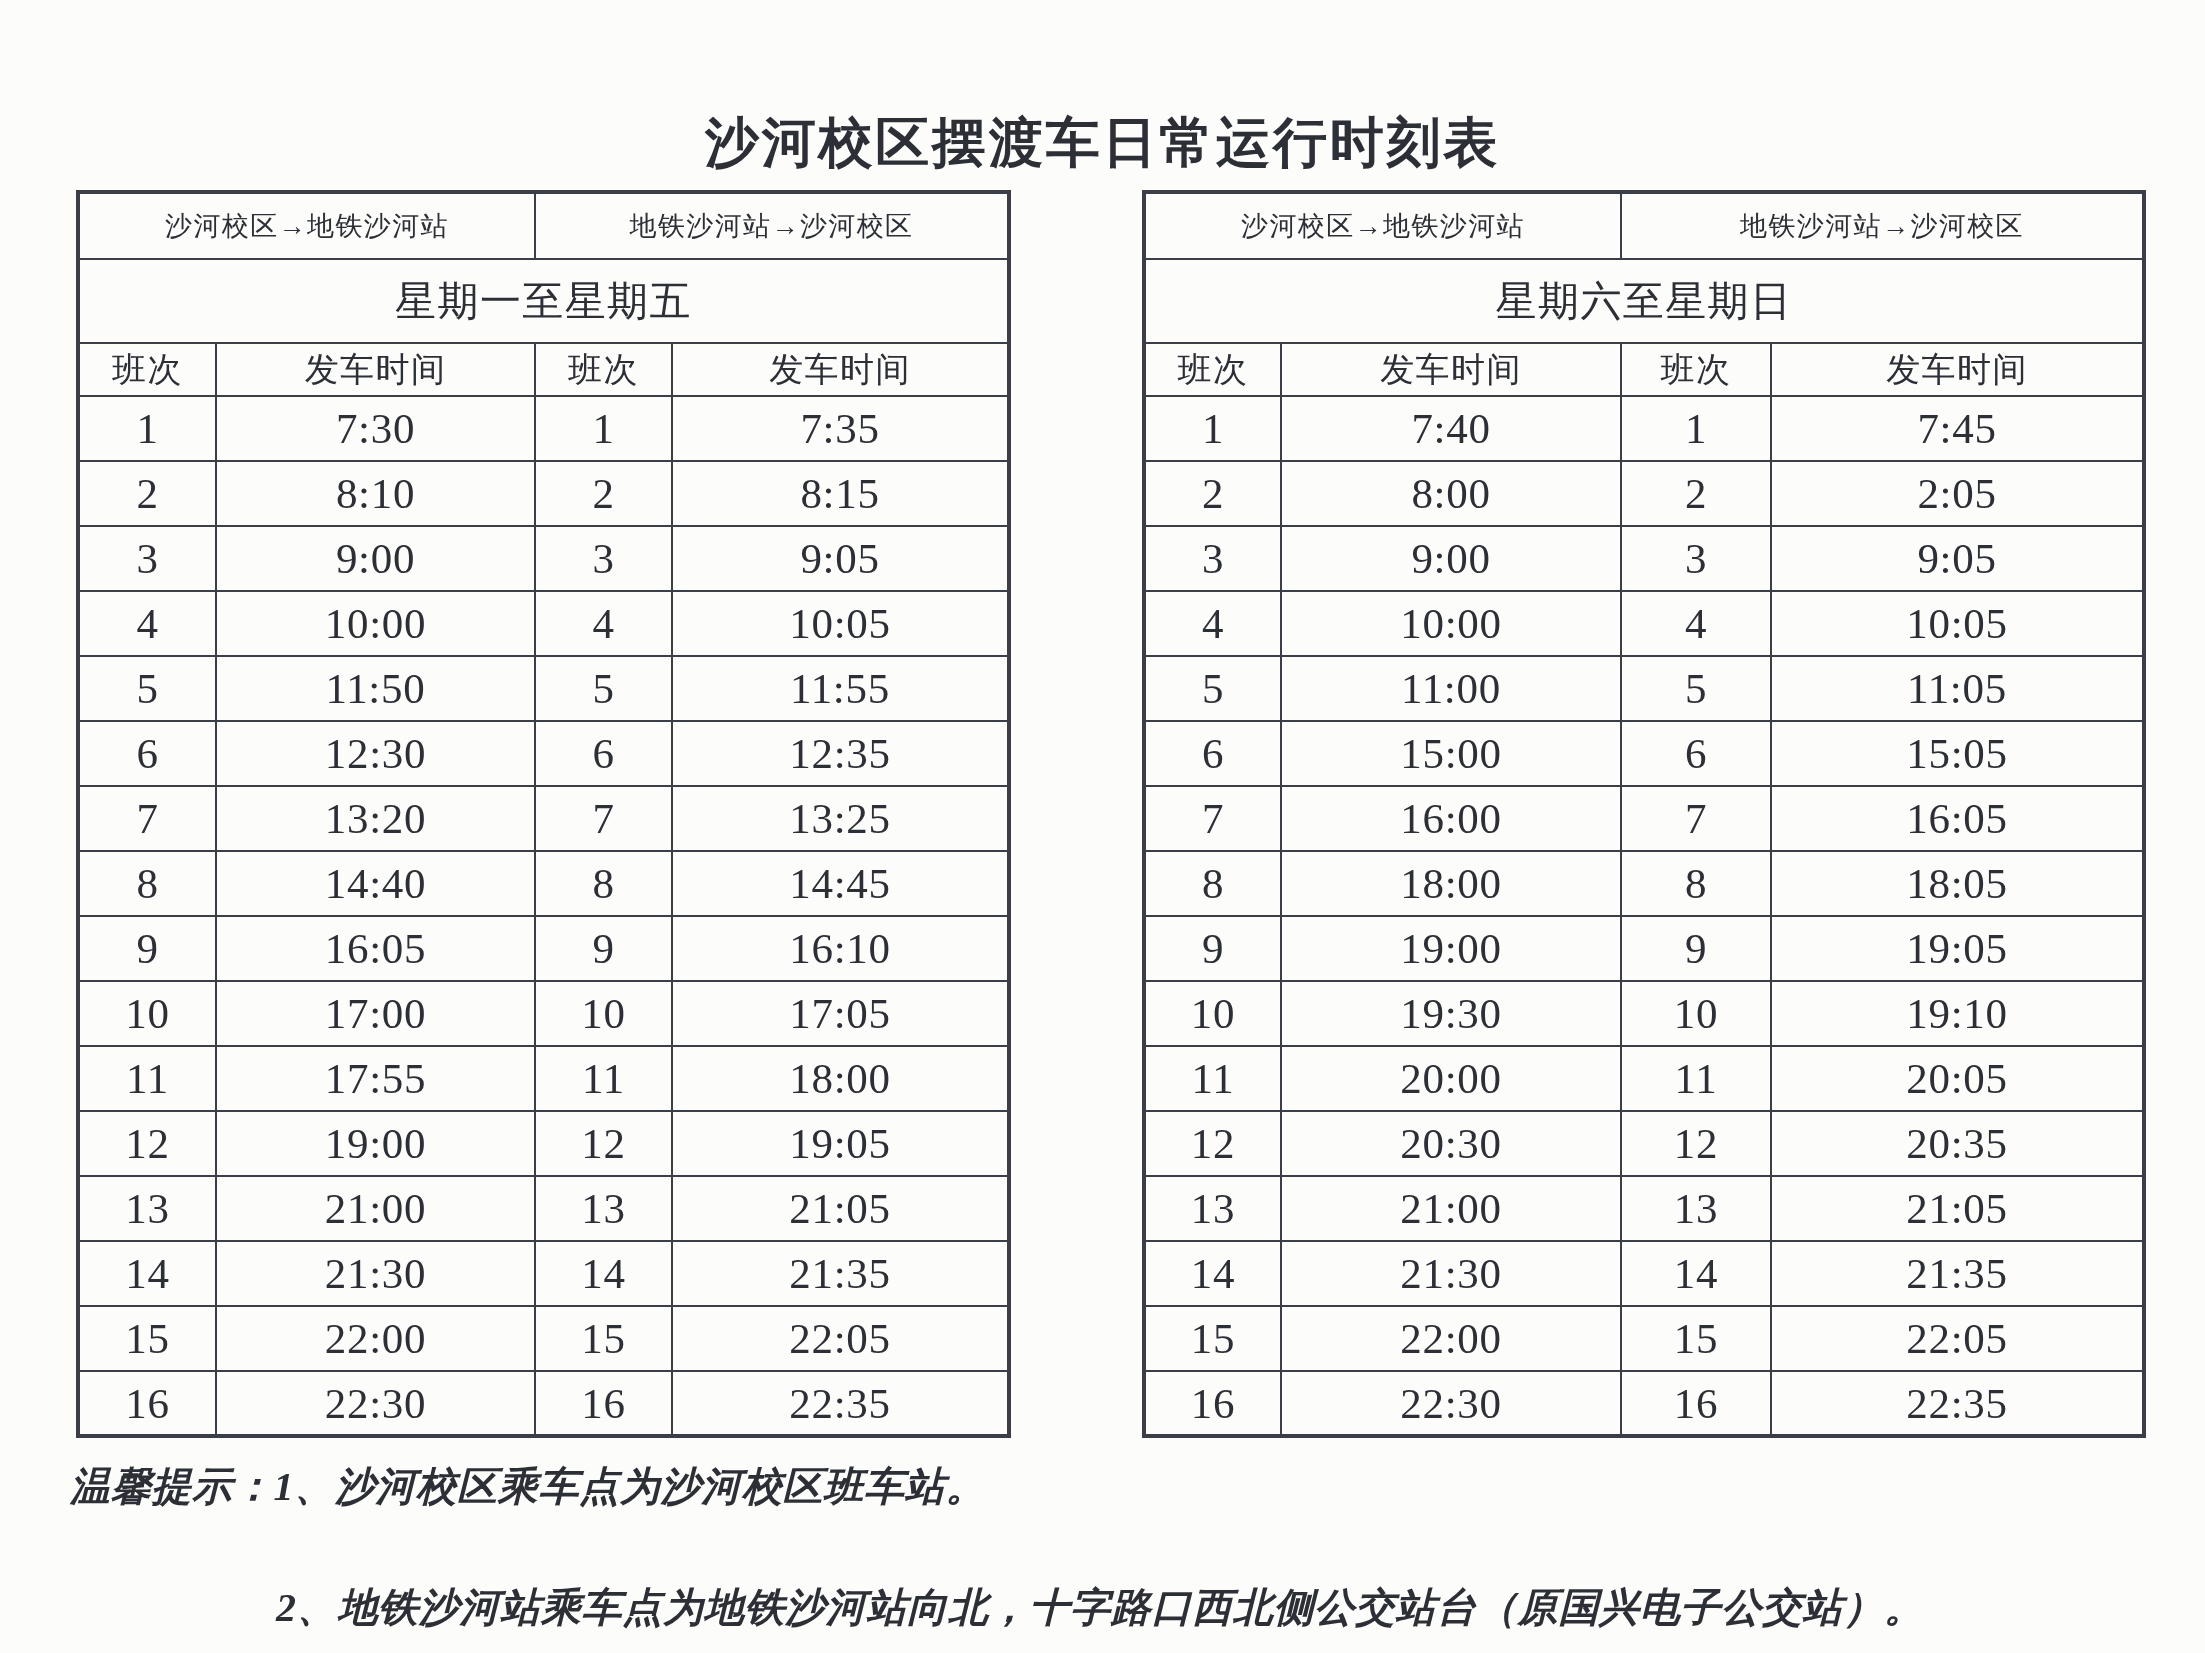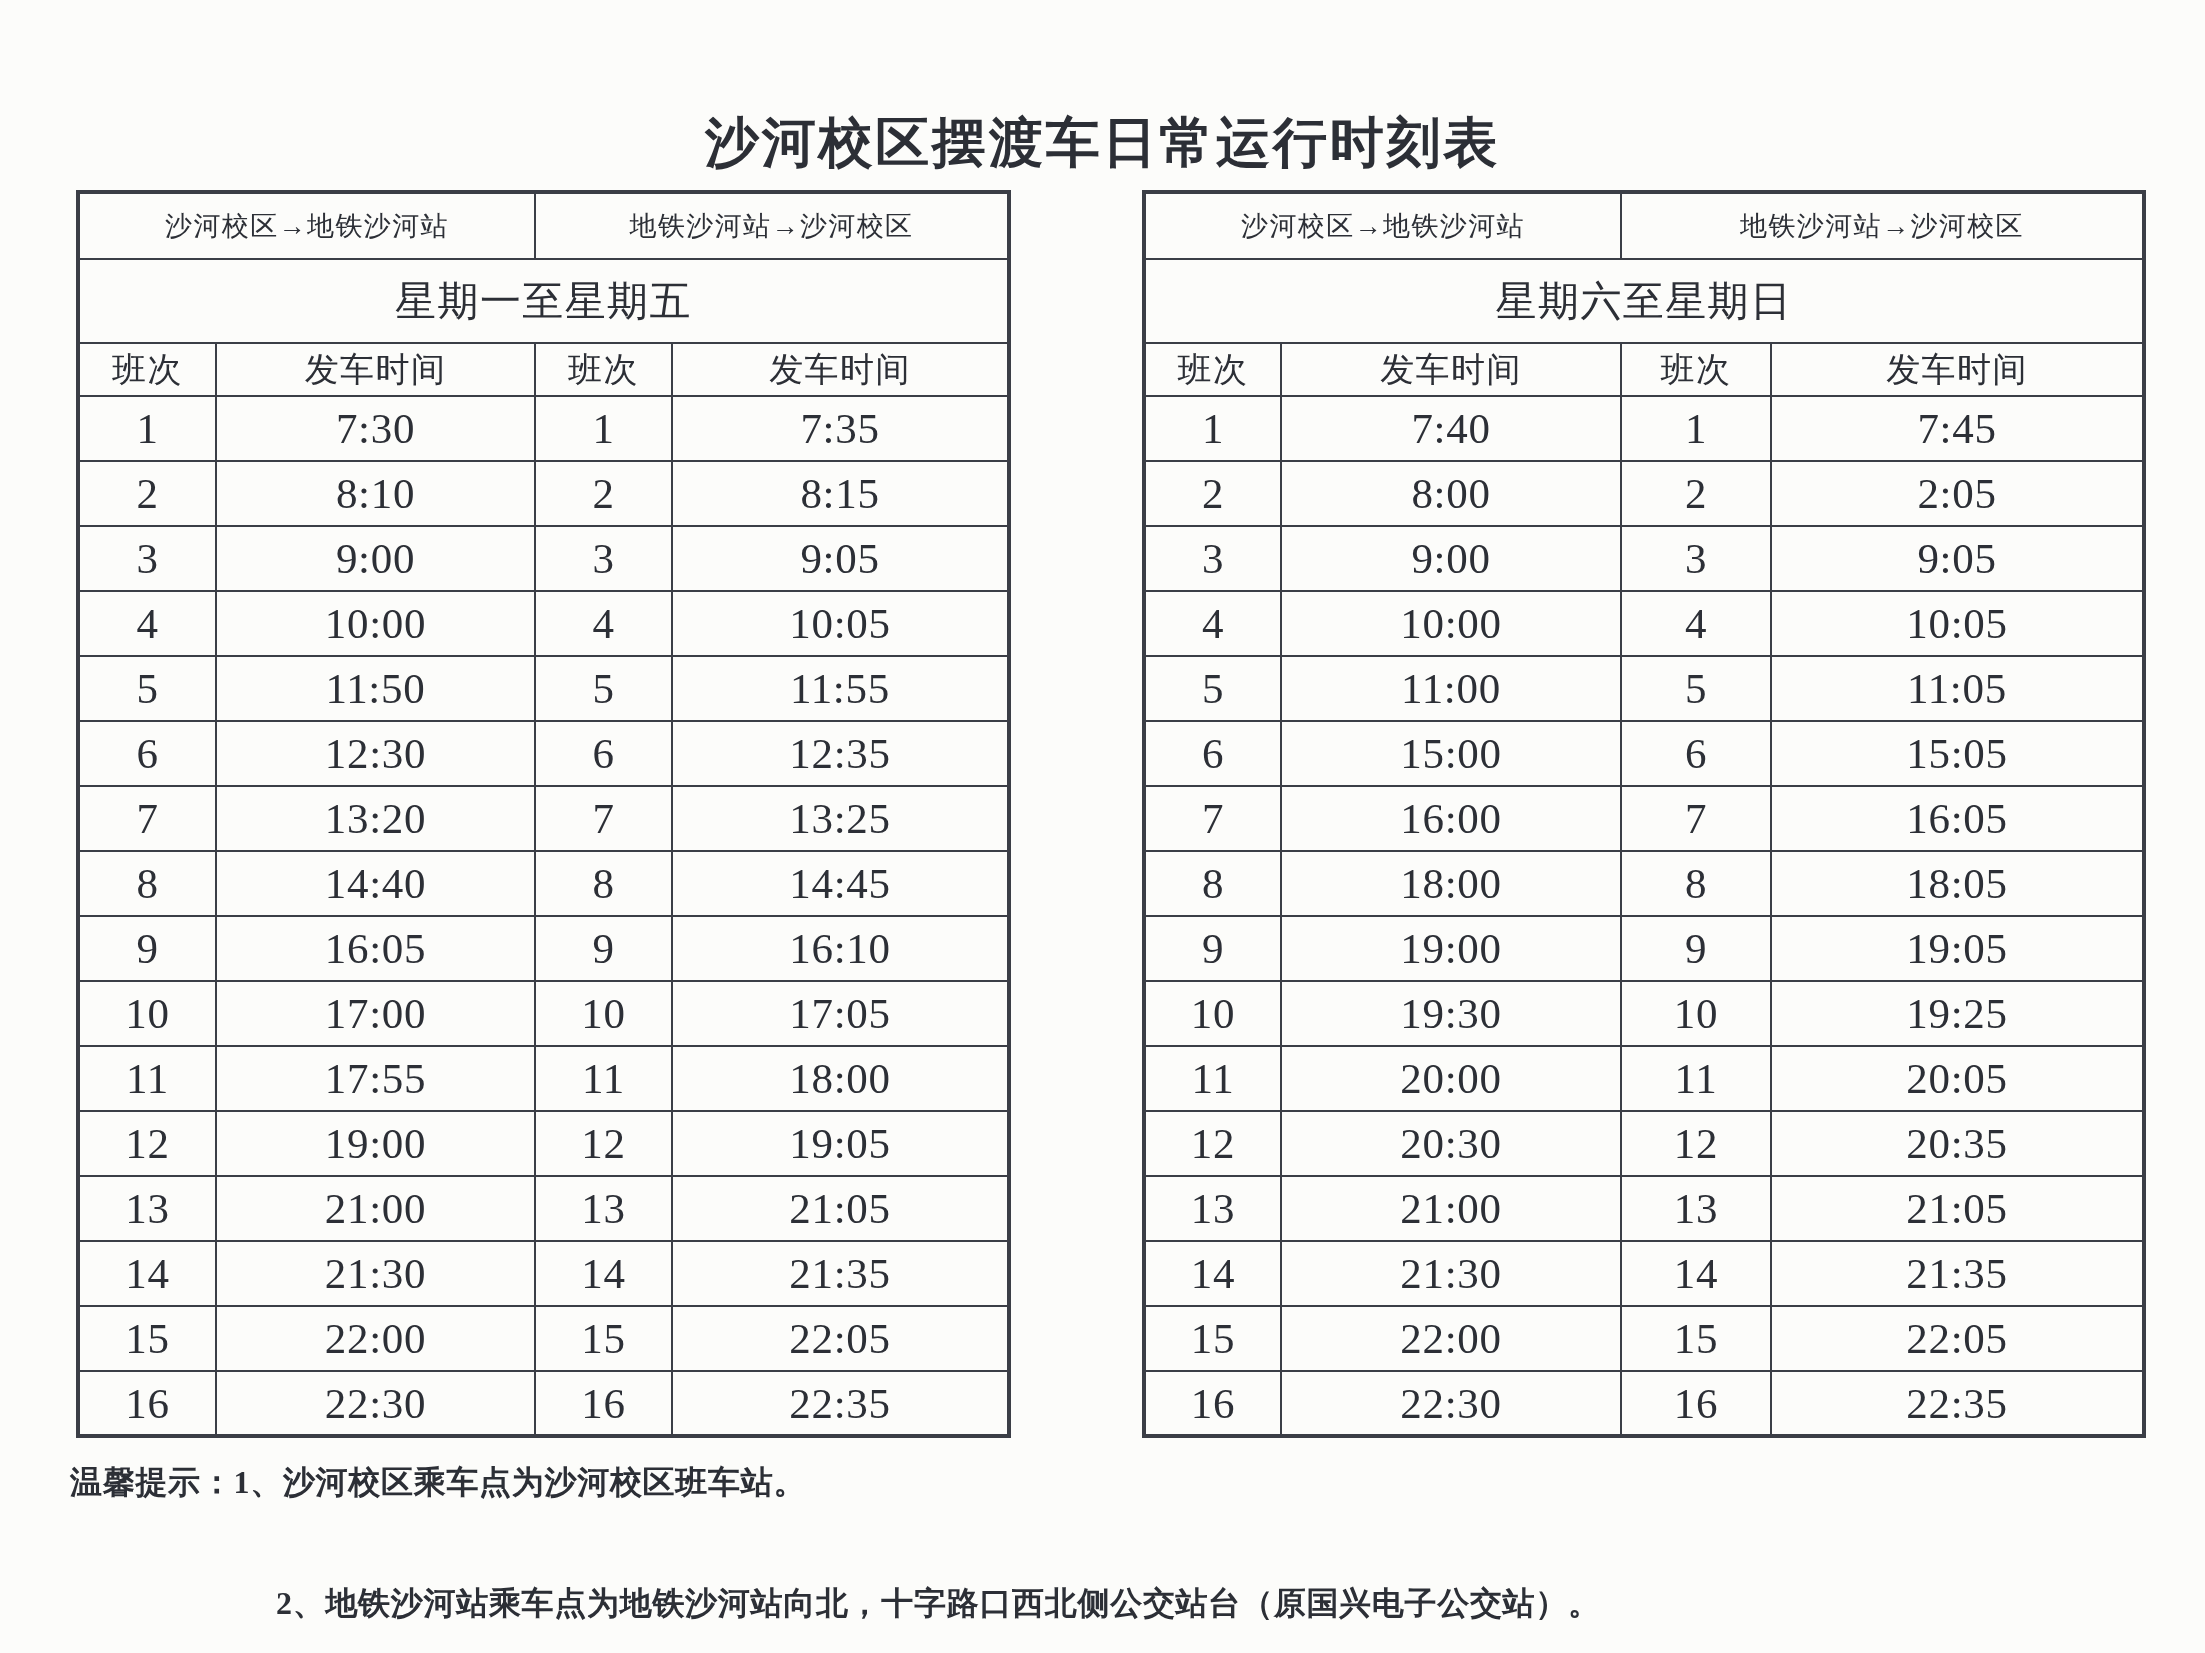--- a/index.html
+++ b/index.html
@@ -47,22 +47,22 @@
   tr.r-route th{font-size:27px;letter-spacing:1.4px;}
   tr.r-day{height:84px;}
   tr.r-day th{font-size:41px;letter-spacing:1.4px;}
   tr.r-cols{height:53px;}
   tr.r-cols th{font-size:34px;letter-spacing:1.4px;}
   tr.r-data{height:65px;}
   tr.r-data td{font-size:43px;letter-spacing:0.7px;}
 
   .note{
     position:absolute;
-    font-size:32px;font-weight:700;letter-spacing:0.7px;
-    white-space:nowrap;line-height:1.2;
+    font-size:40px;font-weight:700;letter-spacing:0.7px;
+    white-space:nowrap;line-height:1.2;font-style:italic;
   }
   .note-line1{left:70px;top:1447px;}
   .note-line2{left:276px;top:1568px;}
 </style>
 </head>
 <body>
 
 <div class="page">
 
   <div class="title">沙河校区摆渡车日常运行时刻表</div>
@@ -292,21 +292,21 @@
             <td>9</td>
             <td>19:00</td>
             <td>9</td>
             <td>19:05</td>
           </tr>
 
           <tr class="r-data">
             <td>10</td>
             <td>19:30</td>
             <td>10</td>
-            <td>19:25</td>
+            <td>19:10</td>
           </tr>
 
           <tr class="r-data">
             <td>11</td>
             <td>20:00</td>
             <td>11</td>
             <td>20:05</td>
           </tr>
 
           <tr class="r-data">

